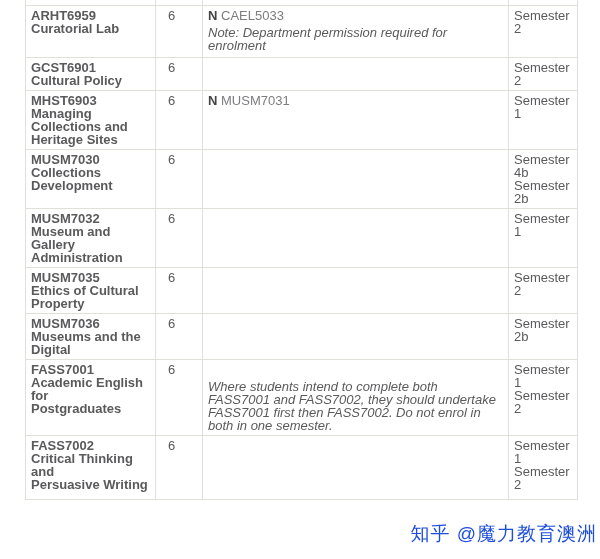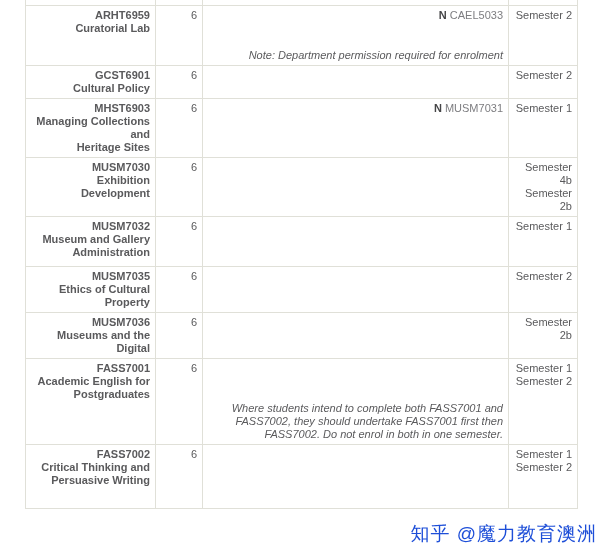--- a/index.html
+++ b/index.html
@@ -12,25 +12,24 @@
     position:absolute;left:25px;top:0;
     width:552px;
     border-collapse:collapse;
     table-layout:fixed;
   }
   #units td{
     border:1px solid #e0e0d8;
     vertical-align:top;
     box-sizing:border-box;
     padding:3px 5px;
-    font-size:11px;
+    font-size:13px;
     line-height:13px;
     color:#5a5a5c;
     overflow:hidden;
-    text-align:right;
   }
   
   col.c1{width:130px;}
   col.c2{width:47px;}
   col.c3{width:306px;}
   col.c4{width:69px;}
   
   #units tr:nth-child(1) td{height:5px;padding:0;border-top:none;}
   #units tr:nth-child(2) td{height:52px;}
   #units tr:nth-child(3) td{height:31px;}
@@ -47,21 +46,21 @@
   #units tr:nth-child(14) td{height:27px;}
 
   .b{font-weight:bold;}
   .pre{white-space:pre-line;}
   .unavail{font-style:italic;white-space:pre-line;}
   .c-credit{padding-left:12px !important;}
   .prereq b{color:#454547;}
   .prereq .pcode{color:#7d7d80;}
   .blank-line{height:13px;}
   .note{font-style:italic;color:#5a5a5c;}
-  .note.gap{margin-top:27px;}
+  .note.gap{margin-top:4px;}
   .watermark{
     position:absolute;
     top:521px;right:3px;
     font-size:19px;
     letter-spacing:1px;
     color:#1d4ed8;
     white-space:nowrap;
     pointer-events:none;
     z-index:5;
   }
@@ -121,21 +120,21 @@
     <td class="c-rules">
           <div class="prereq"><b>N</b><span class="pcode"> MUSM7031</span></div>
         </td>
     <td class="c-sem">
           <div>Semester 1</div>
         </td>
   </tr>
       <tr>
     <td class="c-unit">
       <div class="b">MUSM7030</div>
-      <div class="b pre">Exhibition Development</div>
+      <div class="b pre">Collections Development</div>
 
     </td>
     <td class="c-credit">6</td>
     <td class="c-rules"></td>
     <td class="c-sem">
           <div>Semester 4b</div>
           <div>Semester 2b</div>
         </td>
   </tr>
       <tr>

